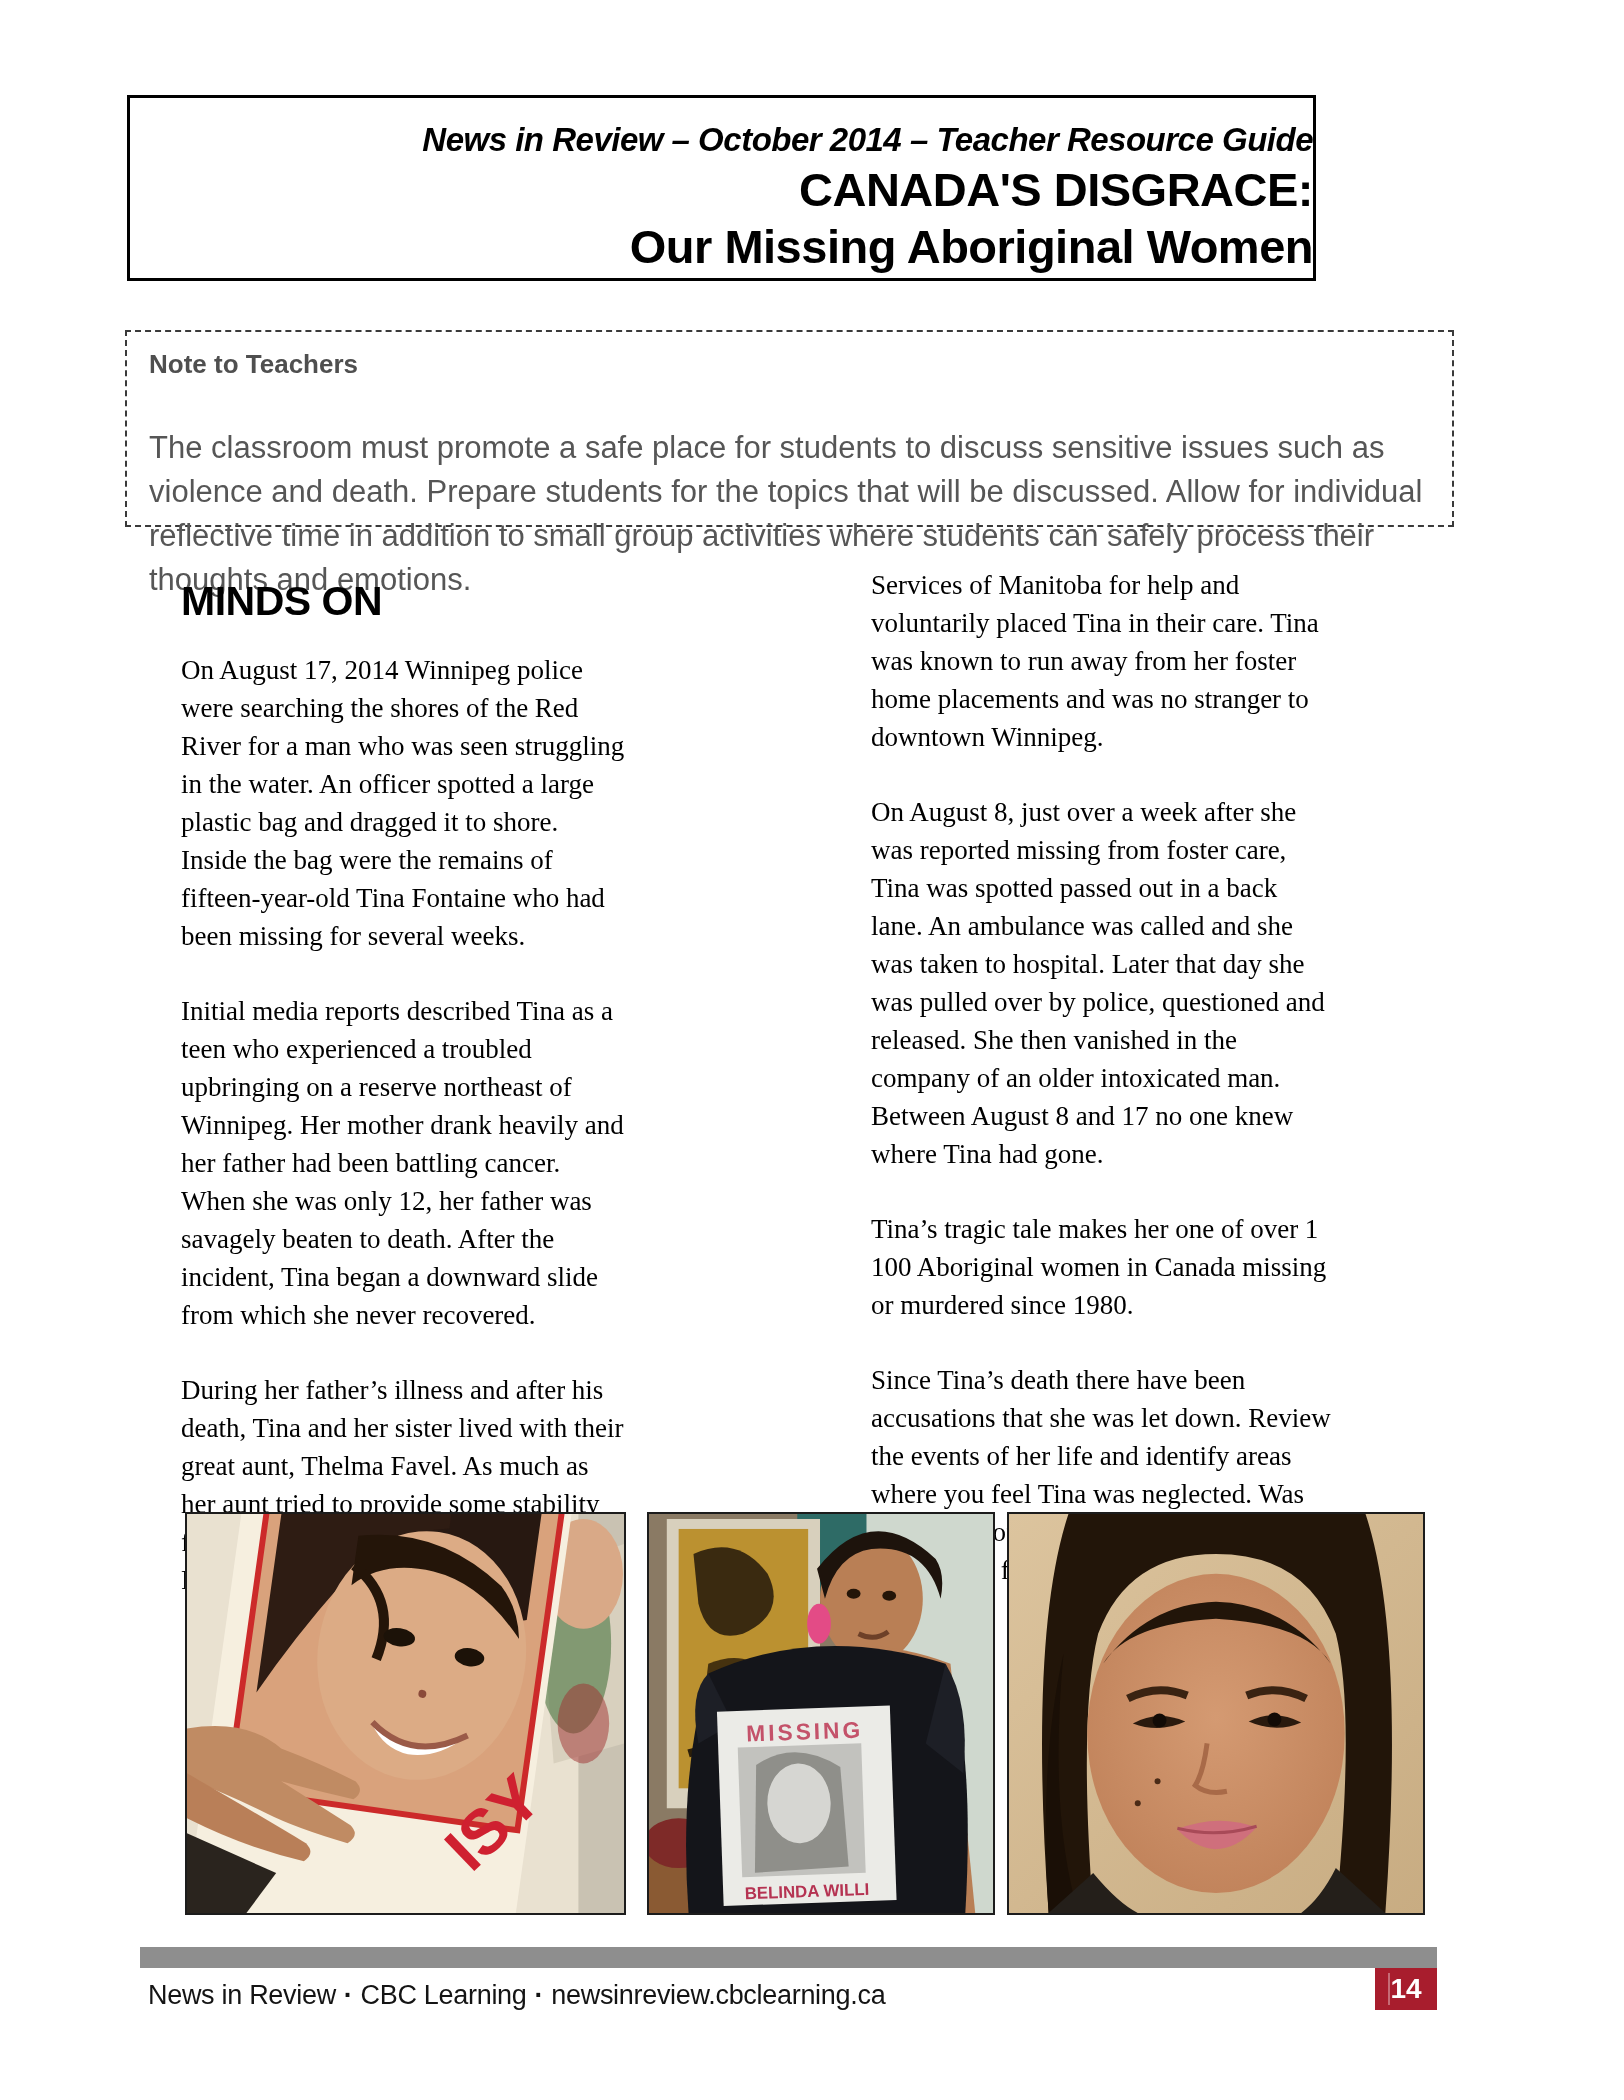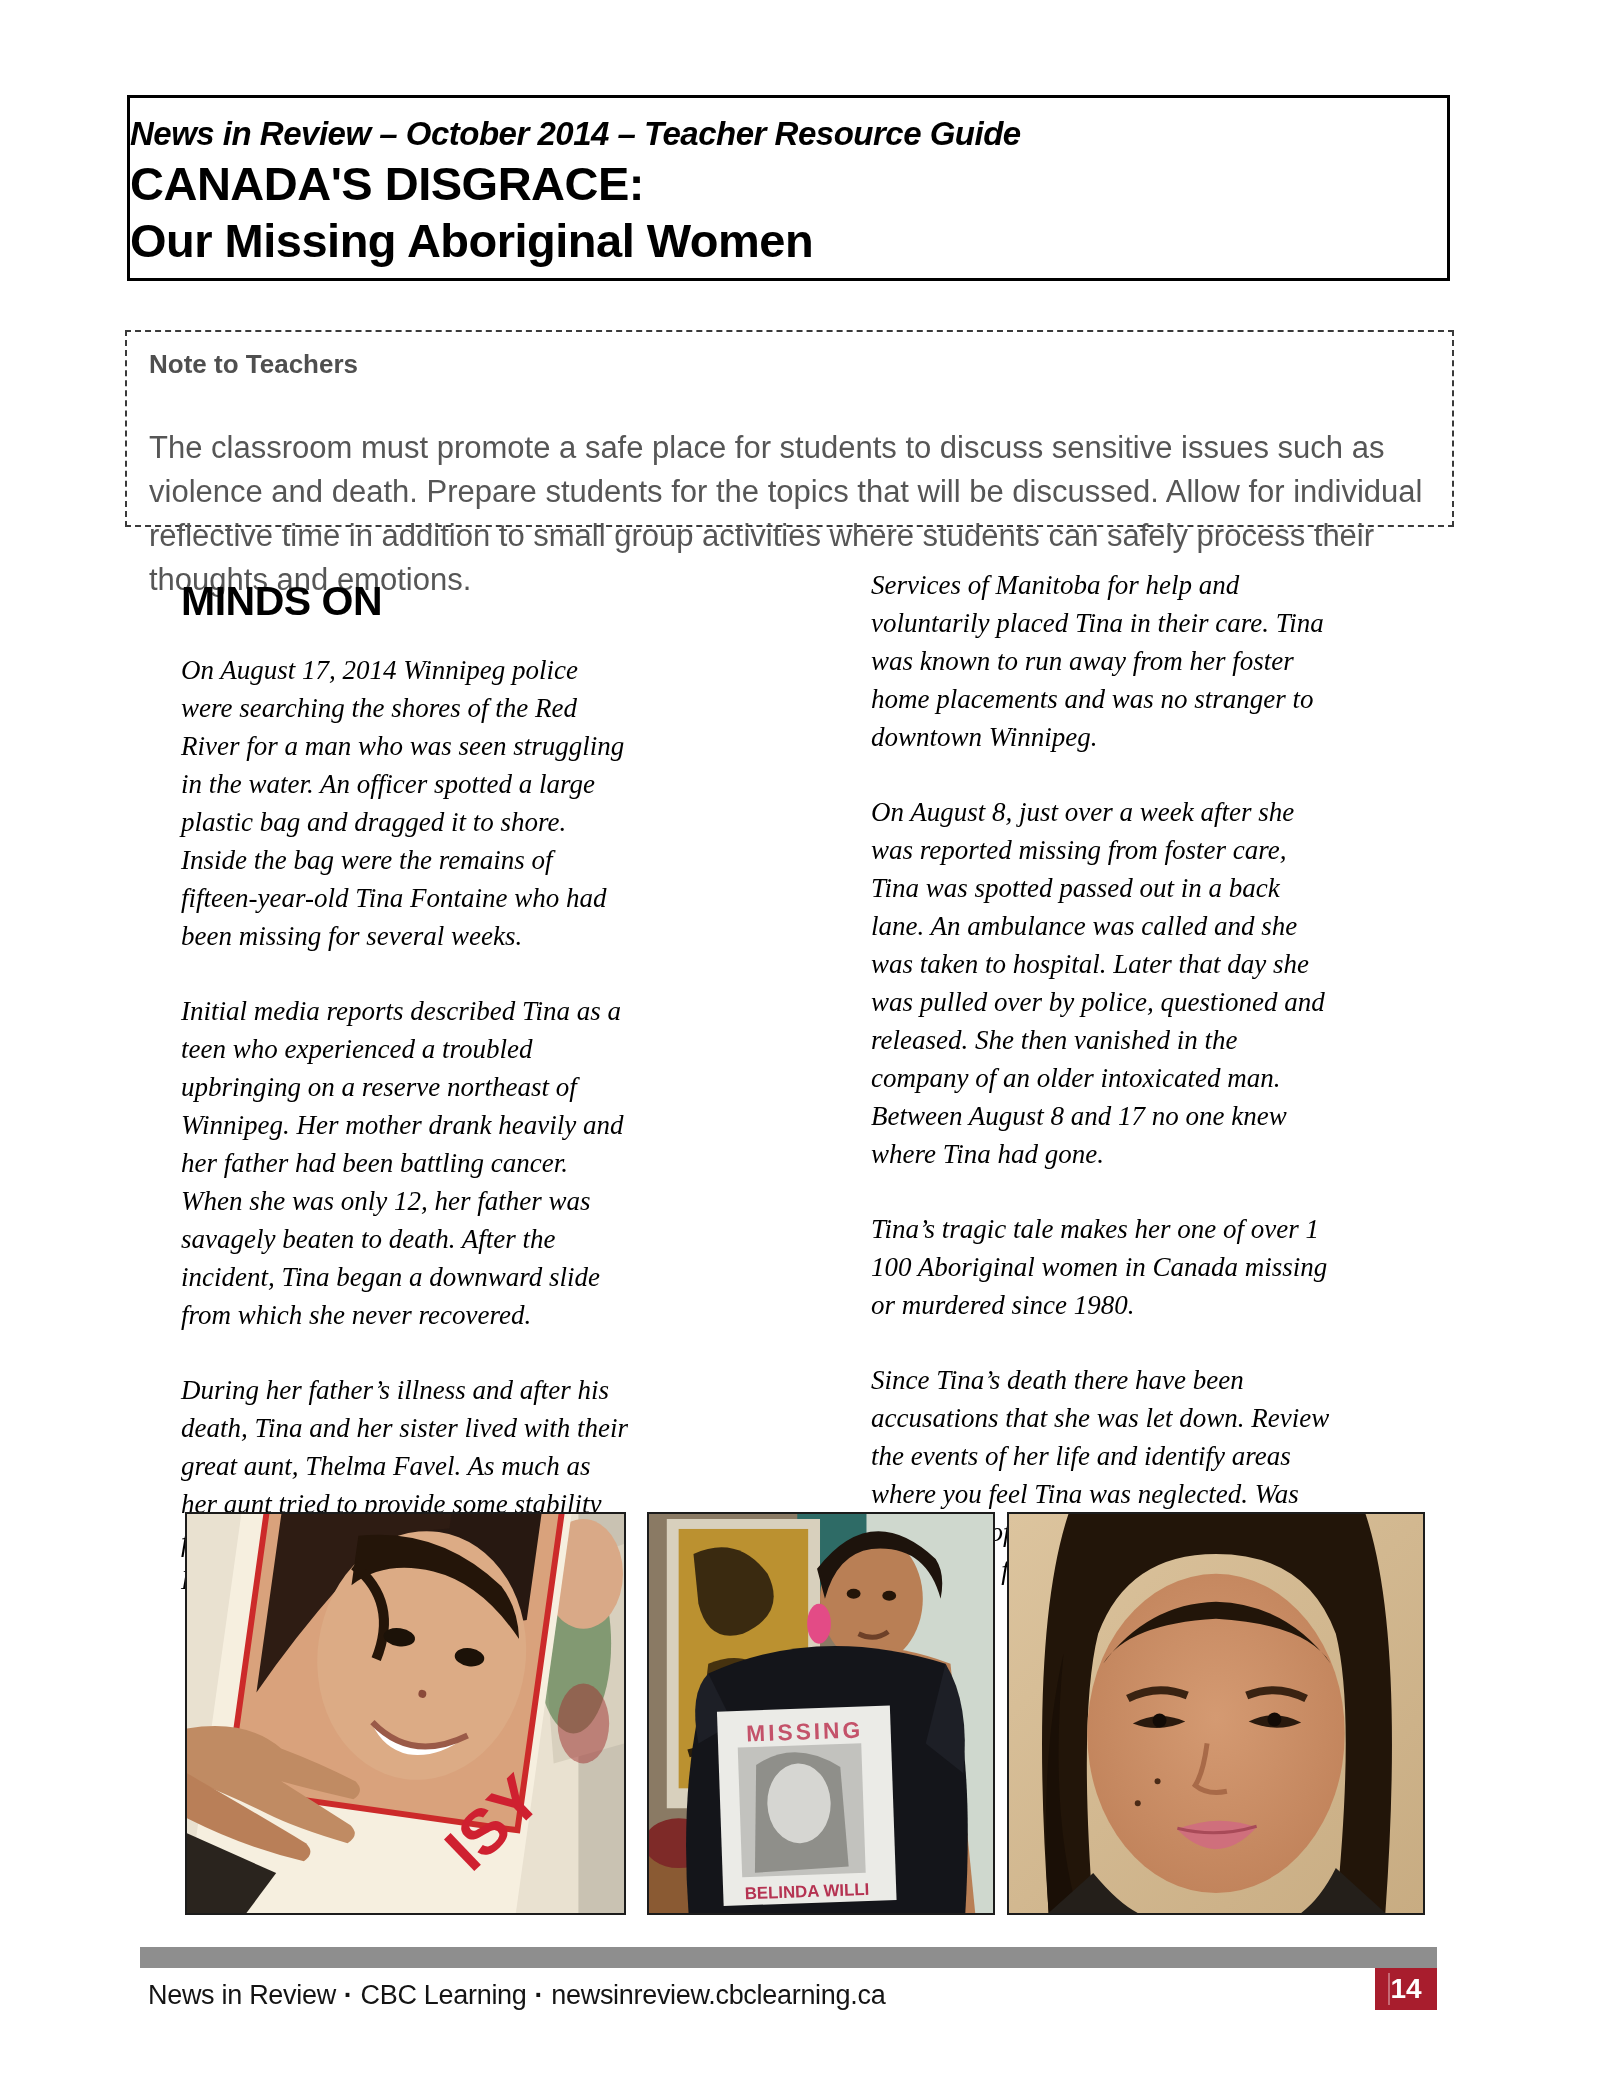--- a/index.html
+++ b/index.html
@@ -7,23 +7,23 @@
     position:relative;
     width:1624px;height:2100px;
     background:#ffffff;
     font-family:"Liberation Sans", sans-serif;
     color:#000;
     overflow:hidden;
   }
 
   
   .header-box{
-    position:absolute;left:127px;top:95px;width:1323px;height:186px;
+    position:absolute;left:127px;top:95px;width:1189px;height:186px;
     border:3px solid #000;box-sizing:border-box;
-    text-align:left;padding-top:15px;
+    text-align:right;padding-top:21px;
   }
   .h-line1{font-size:33px;line-height:42px;font-weight:bold;font-style:italic;letter-spacing:-.5px;}
   .h-line2,.h-line3{font-size:47px;line-height:57px;font-weight:bold;letter-spacing:-.5px;}
 
   
   .note-box{
     position:absolute;left:125px;top:330px;width:1329px;height:197px;
     border:2px dashed #3a3a3a;box-sizing:border-box;
     padding:14px 22px;color:#565656;
   }
@@ -37,21 +37,21 @@
     font-family:"Liberation Serif", serif;
     gap:22px;
   }
   .col-left{width:455px;margin-right:213px;flex:none;}
   .col-right{width:472px;flex:none;}
   .minds-on{
     font-family:"Liberation Sans", sans-serif;
     font-size:41px;font-weight:bold;letter-spacing:-.5px;
     margin:12px 0 26px 0;color:#000;
   }
-  .article p{font-size:27px;line-height:38px;margin:0 8px 37px 0;color:#000;font-style:italic;}
+  .article p{font-size:27px;line-height:38px;margin:0 8px 37px 0;color:#000;}
 
   
   .photo{
     position:absolute;top:1512px;height:403px;
     border:2px solid #1c1c1c;box-sizing:border-box;background:#ddd;
   }
   .photo svg{display:block;width:100%;height:100%;}
   .photo1{left:185px;width:441px;}
   .photo2{left:647px;width:348px;}
   .photo3{left:1007px;width:418px;}

